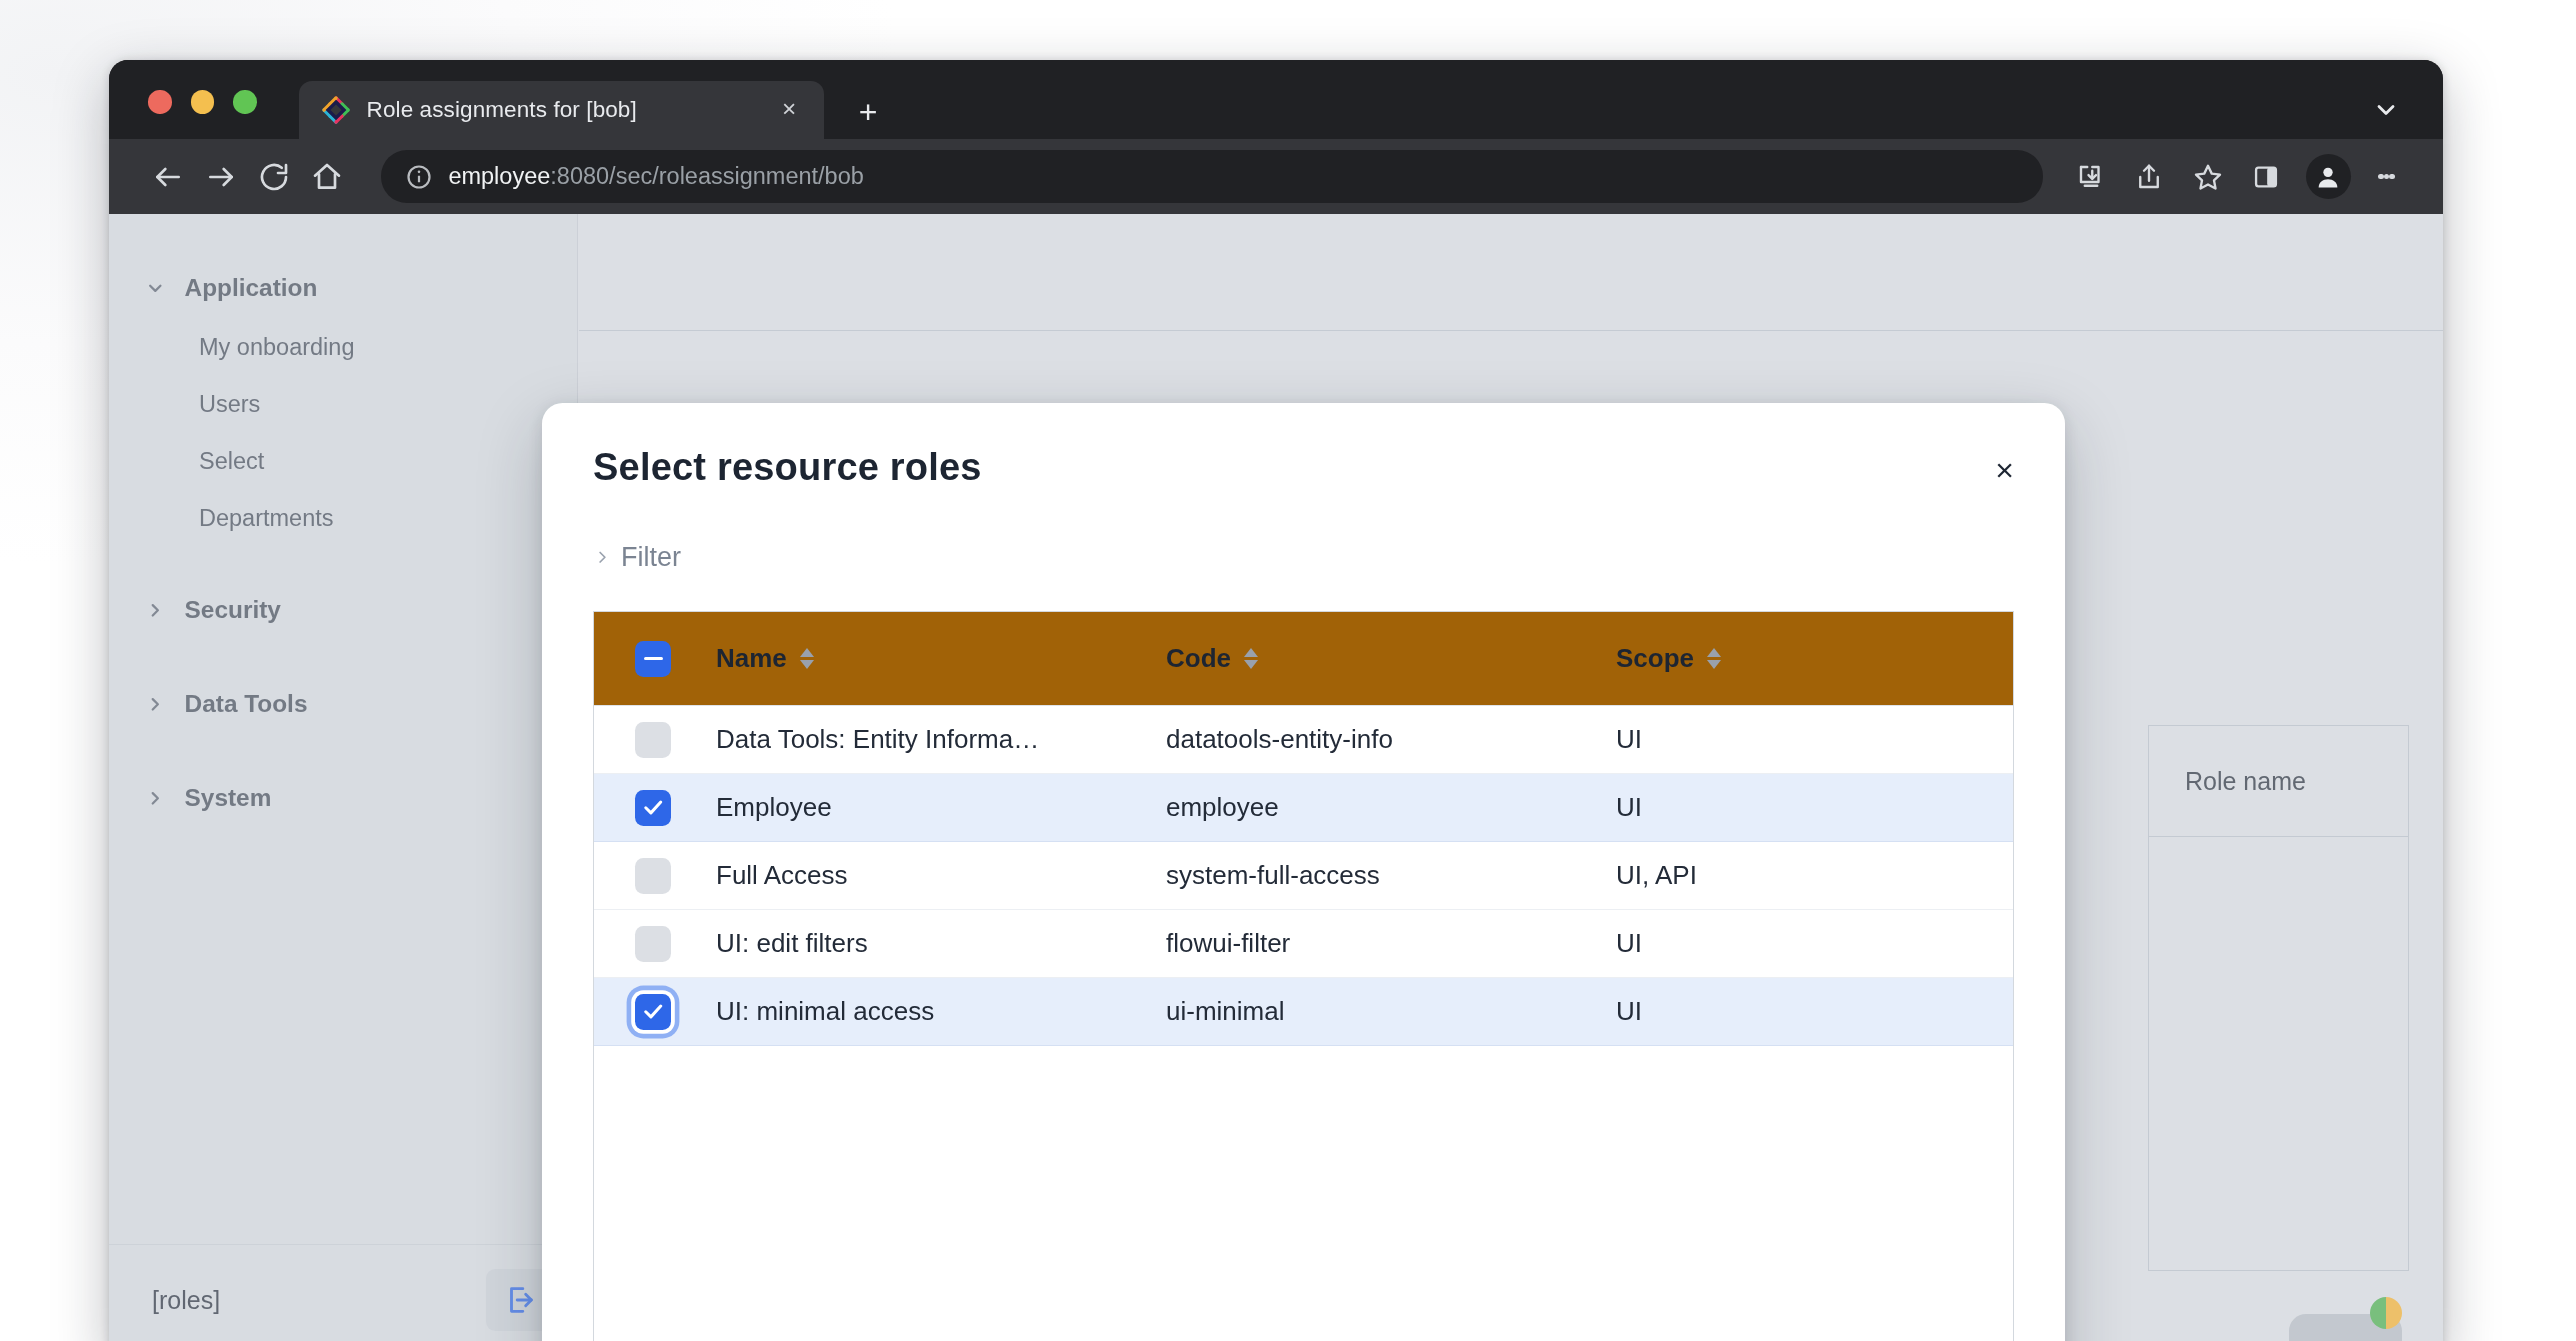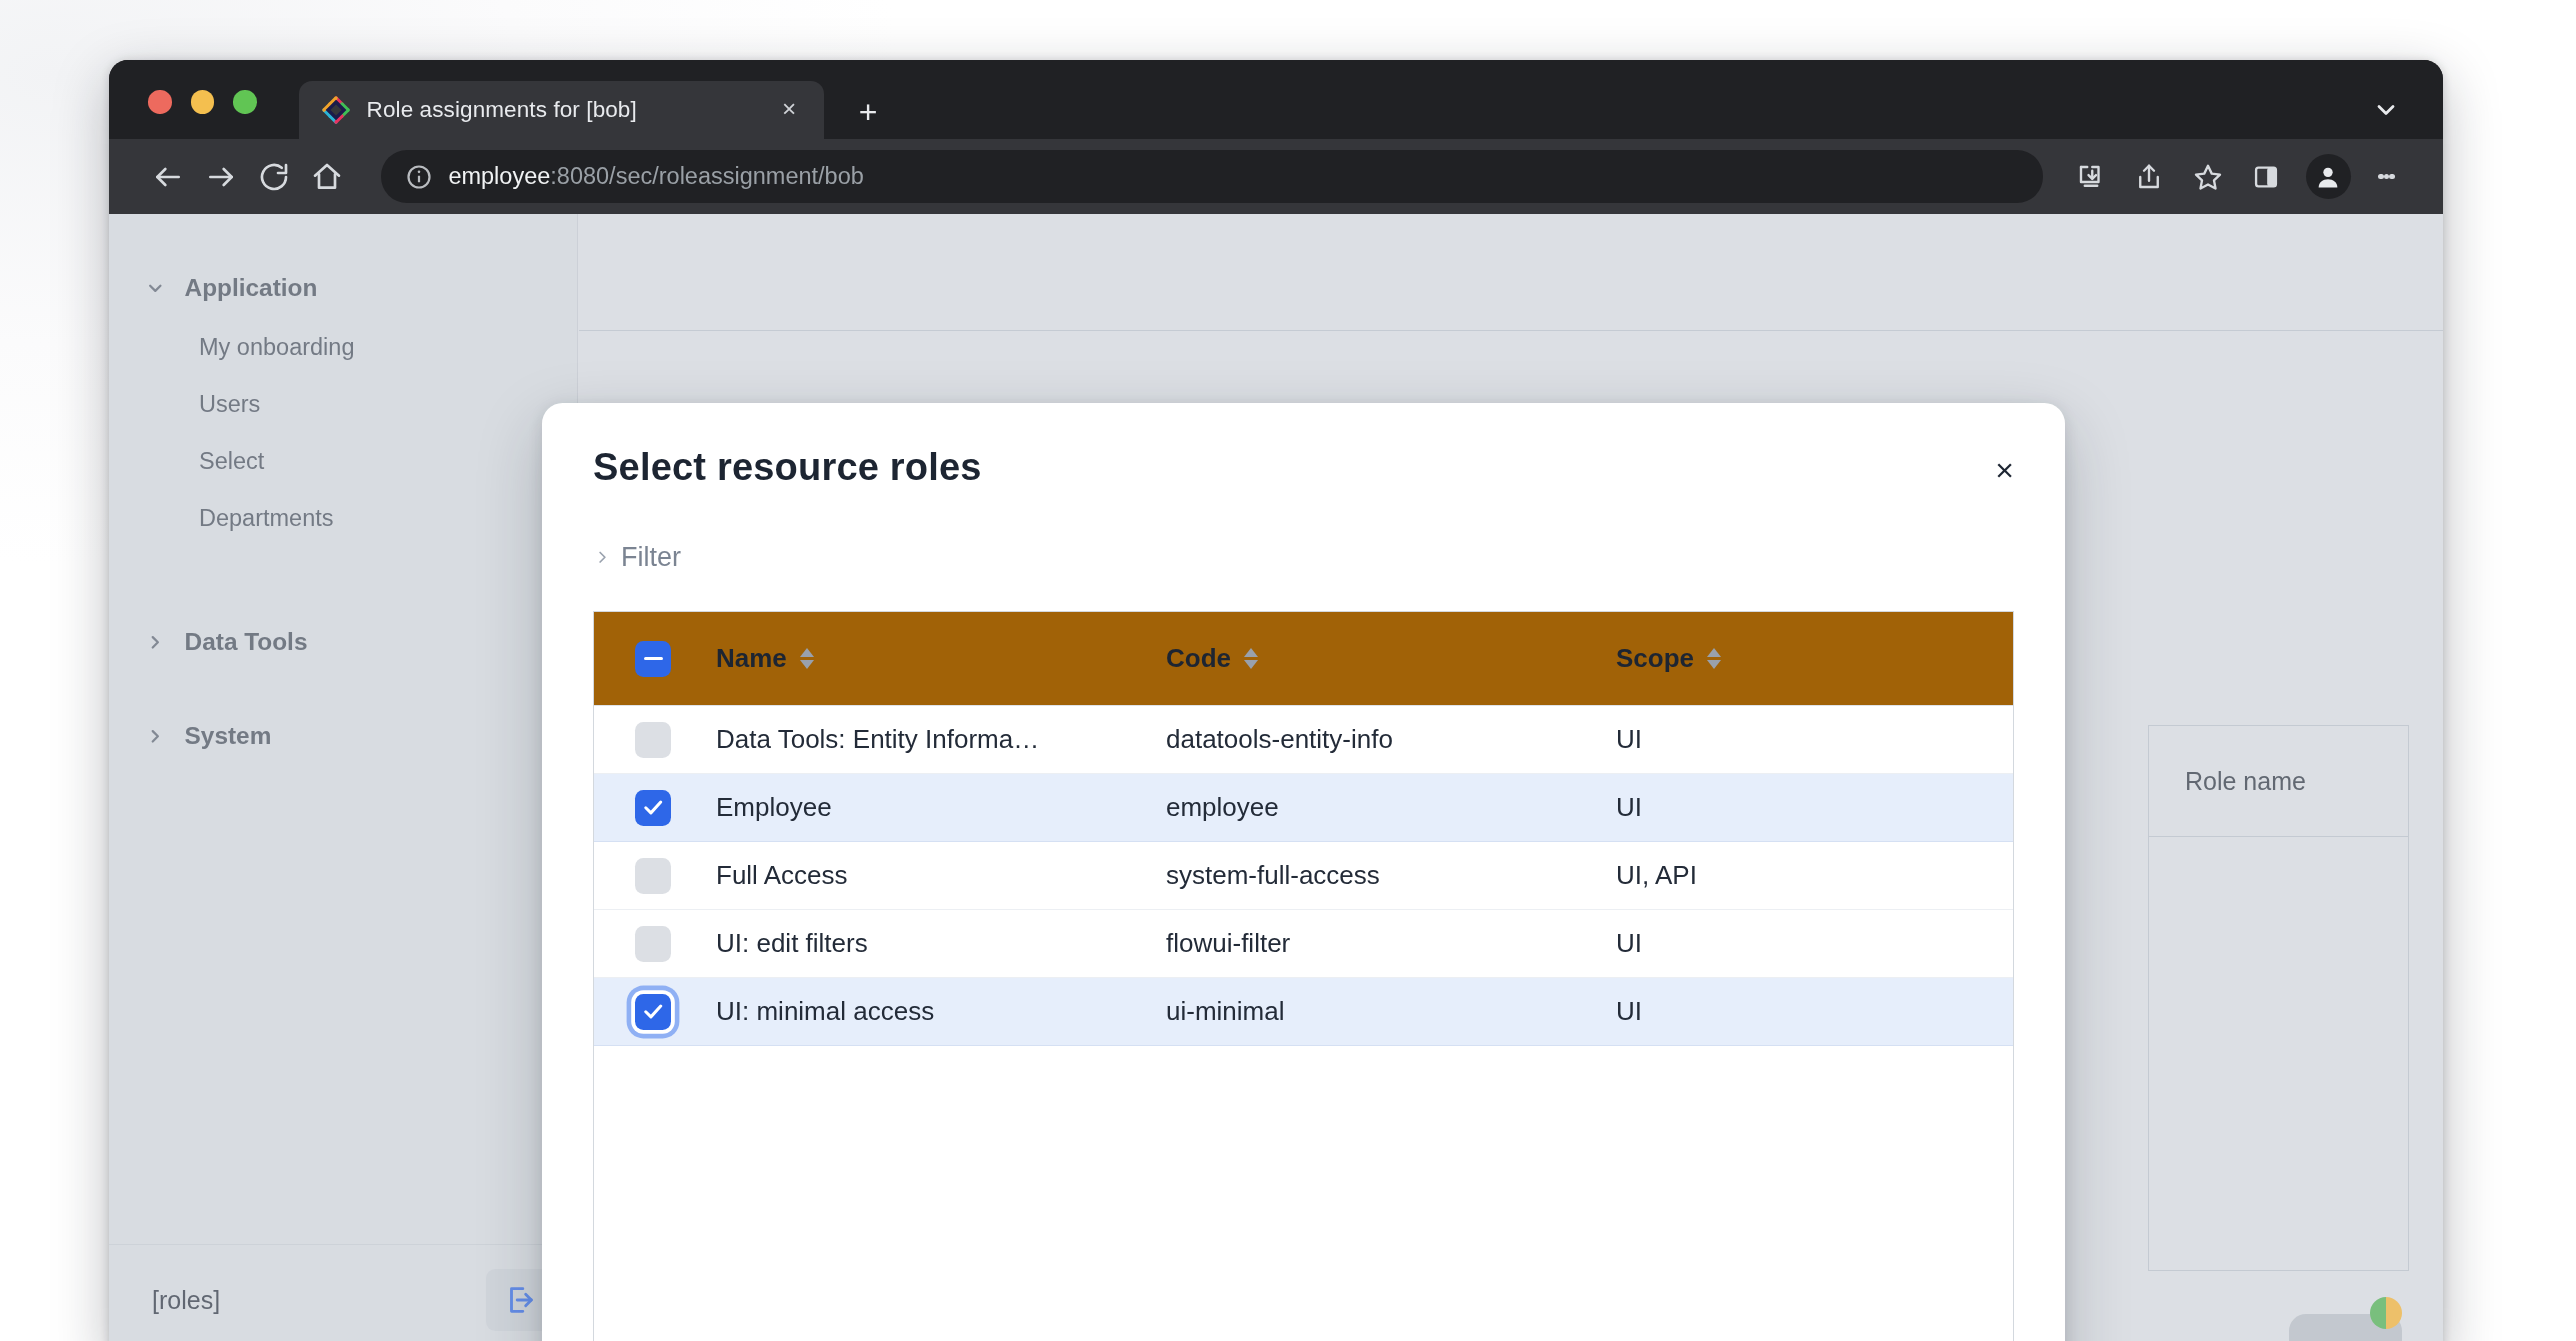--- a/index.html
+++ b/index.html
@@ -372,20 +372,26 @@
               <polyline points="6 9 12 15 18 9"></polyline>
             </svg>
             <span>Application</span>
           </div>
           <div class="nav-item">My onboarding</div>
           <div class="nav-item">Users</div>
           <div class="nav-item">Select</div>
           <div class="nav-item">Departments</div>
 
           <div class="nav-spacer"></div>
+          <div class="nav-group">
+            <svg class="chev" viewBox="0 0 24 24" fill="none" stroke="currentColor" stroke-width="2.6" stroke-linecap="round" stroke-linejoin="round">
+              <polyline points="9 6 15 12 9 18"></polyline>
+            </svg>
+            <span>Security</span>
+          </div>
 
           <div class="nav-spacer"></div>
           <div class="nav-group">
             <svg class="chev" viewBox="0 0 24 24" fill="none" stroke="currentColor" stroke-width="2.6" stroke-linecap="round" stroke-linejoin="round">
               <polyline points="9 6 15 12 9 18"></polyline>
             </svg>
             <span>Data Tools</span>
           </div>
 
           <div class="nav-spacer"></div>

